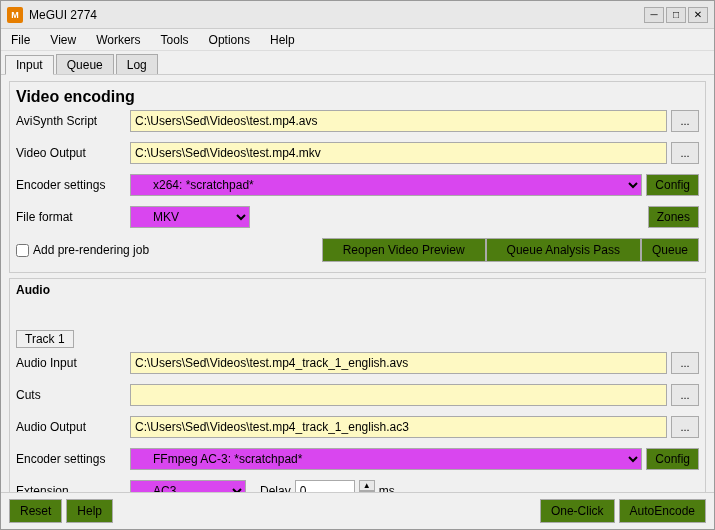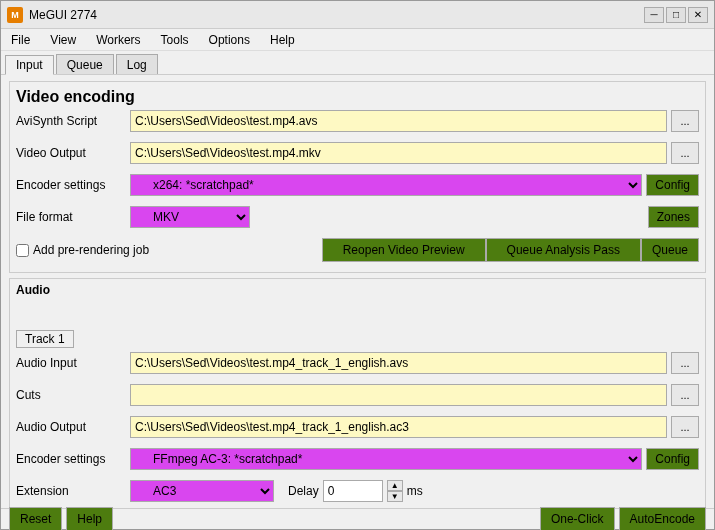--- a/index.html
+++ b/index.html
@@ -201,21 +201,21 @@
     .track-tab.active {
       background: #f0f0f0;
     }
     .bottom-bar {
       border-top: 1px solid #ccc;
       padding: 5px 8px;
       display: flex;
       align-items: center;
       justify-content: space-between;
       background: #f0f0f0;
-      height: 21px;
+      height: 37px;
     }
     .bottom-left { display: flex; gap: 4px; }
     .bottom-right { display: flex; gap: 4px; }
     .section-box {
       border: 1px solid #ccc;
       padding: 4px 6px;
       margin-bottom: 5px;
     }
     .spinner-field {
       width: 60px;
@@ -359,21 +359,21 @@
         <span class="form-label">Encoder settings</span>
         <select class="select-field select-wide">
           <option>FFmpeg AC-3: *scratchpad*</option>
         </select>
         <button class="btn btn-small">Config</button>
       </div>
 
       
       <div class="form-row">
         <span class="form-label">Extension</span>
-        <select class="select-field" style="width:144px;">
+        <select class="select-field" style="width:116px;">
           <option>AC3</option>
         </select>
         <span style="margin-left:10px;">Delay</span>
         <input class="spinner-field" type="text" value="0" style="">
         <div class="spinner-btns">
           <button class="spinner-btn">▲</button>
           <button class="spinner-btn">▼</button>
         </div>
         <span>ms</span>
       </div>

